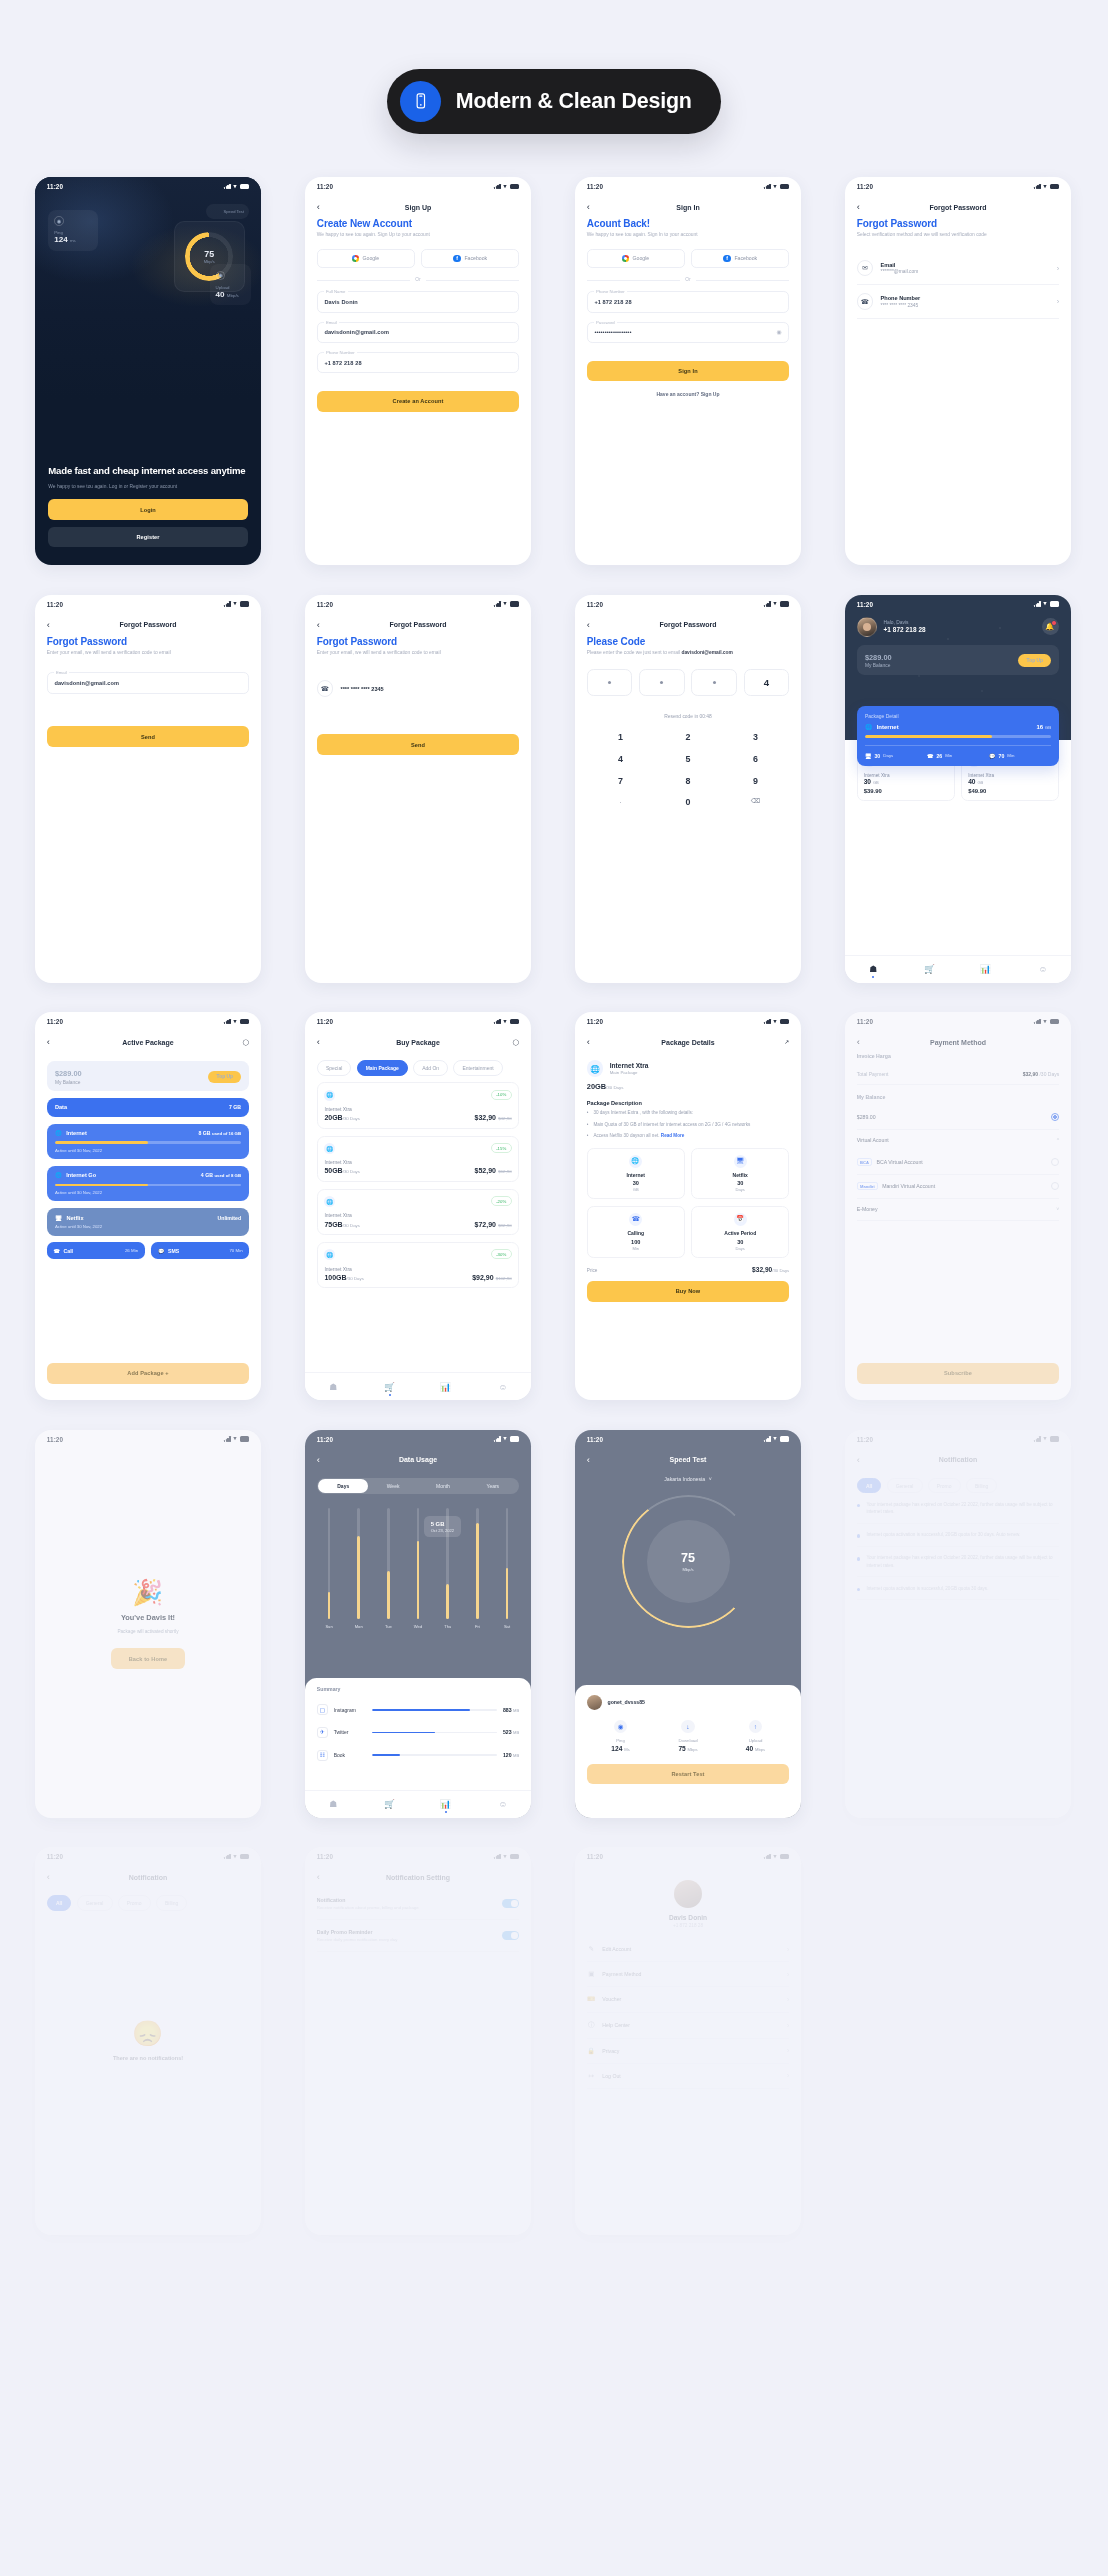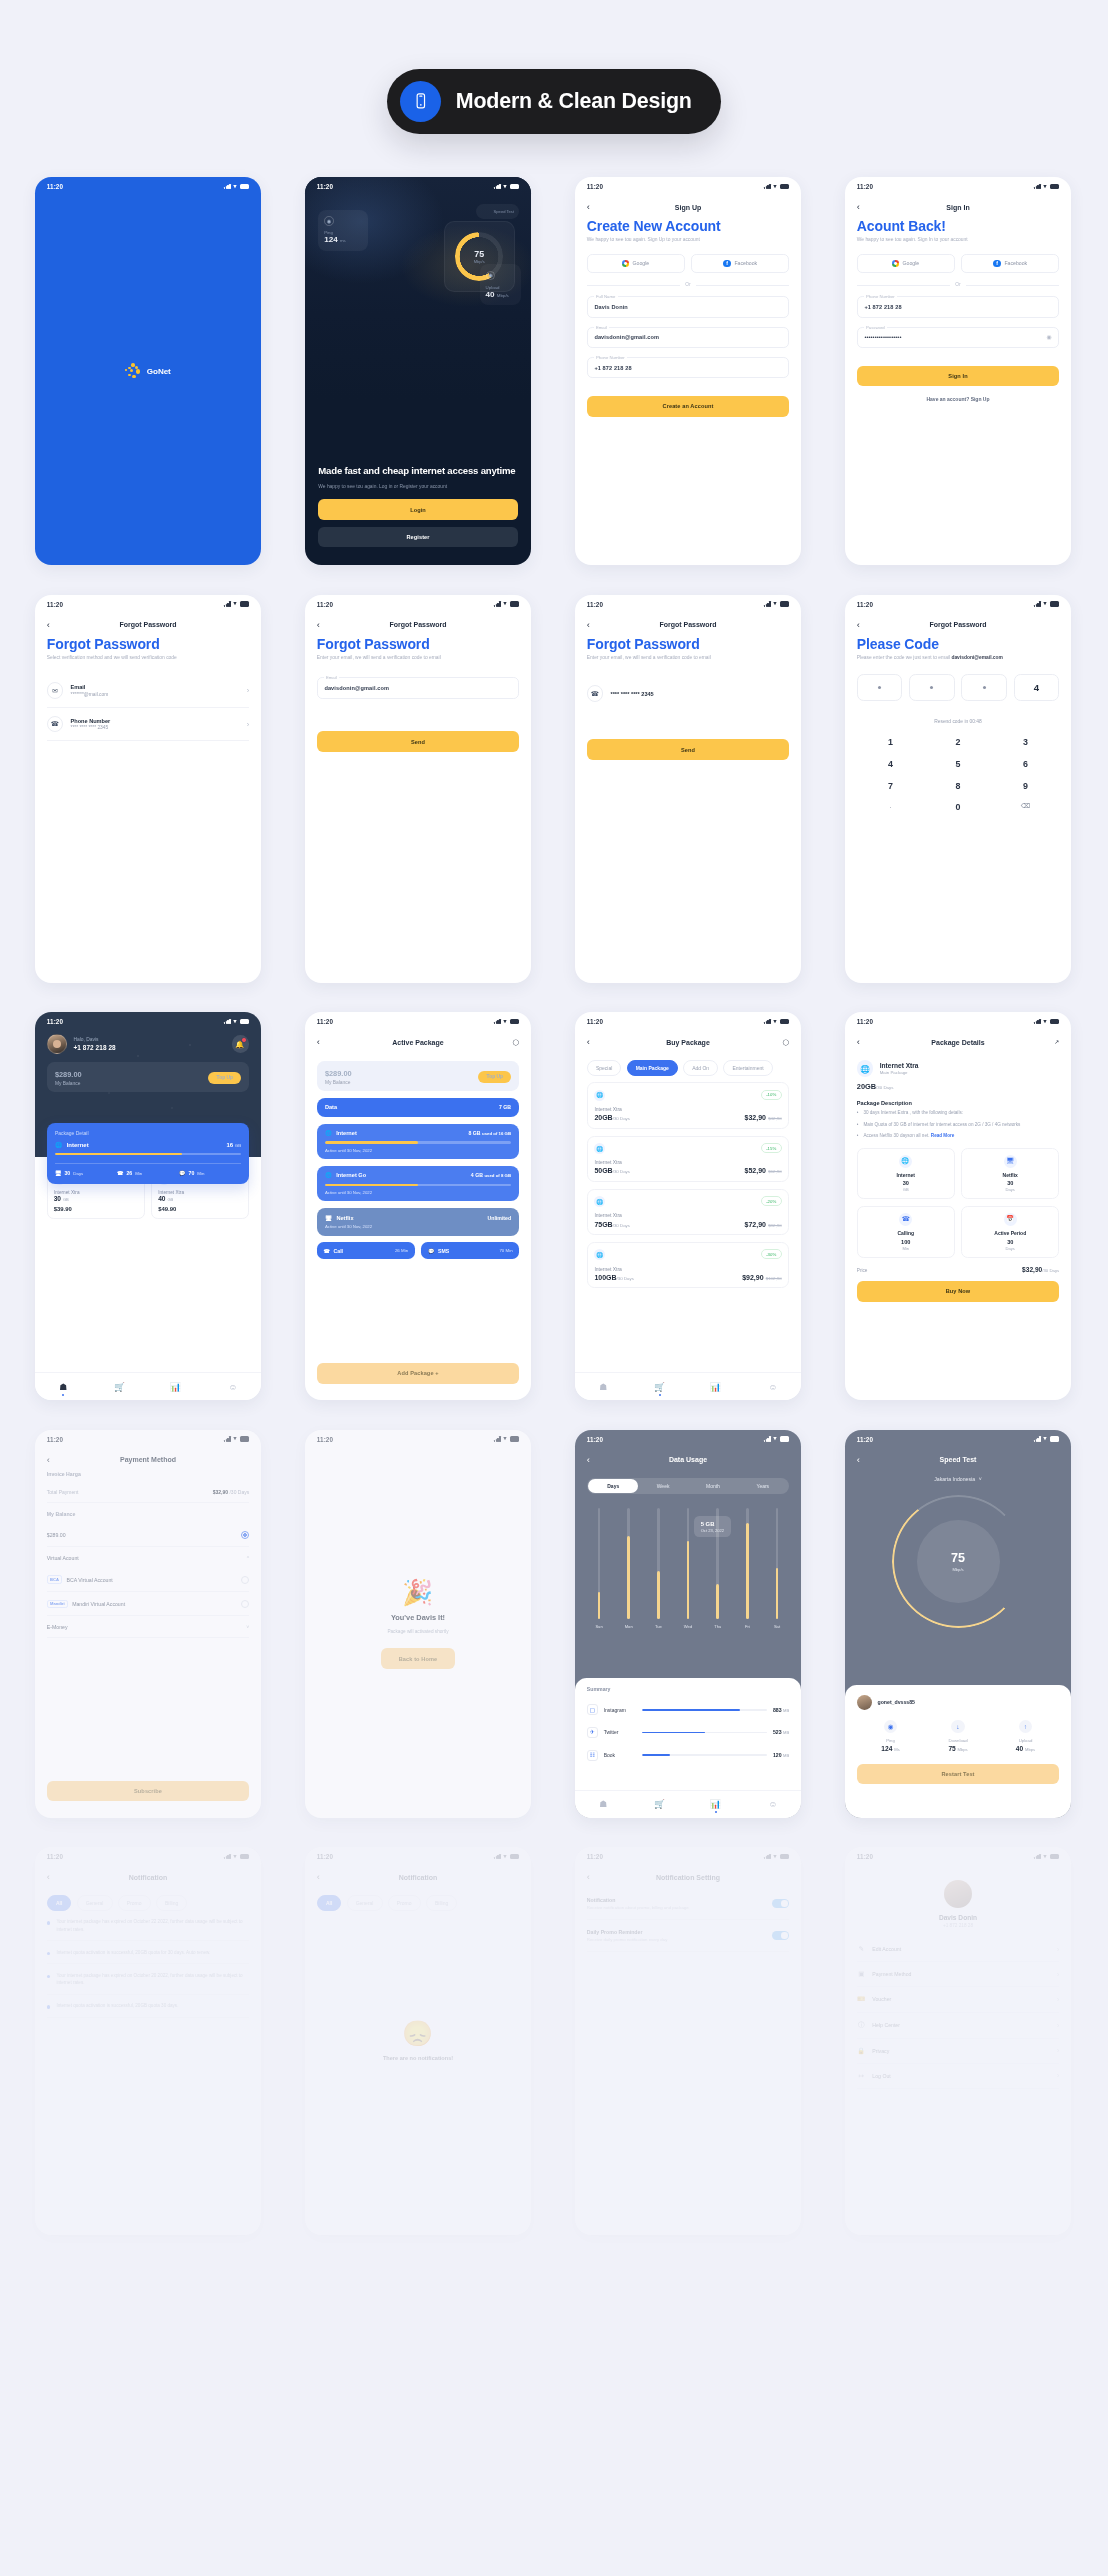--- a/index.html
+++ b/index.html
@@ -62,21 +62,21 @@
   .navbar {
     height:22px; display:flex; align-items:center; justify-content:center;
     position:relative; padding:0 11.8px;
   }
   .navbar .back { position:absolute; left:11.8px; font-size:9.6px; line-height:1; color:#2b3445; font-weight:300;}
   .navbar .nav-right { position:absolute; right:11.8px; display:flex; align-items:center;}
   .navbar .title { font-size:7px; font-weight:bold; color:#1f2a3c; }
 
   .pad { padding:0 11.8px; }
 
-  .h1 { font-size:14px; font-weight:bold; color:#2563eb; letter-spacing:-0.1px; margin-bottom:2.2px;}
+  .h1 { font-size:10px; font-weight:bold; color:#2563eb; letter-spacing:-0.1px; margin-bottom:2.2px;}
   .sub { font-size:4.9px; color:#a7adbd; line-height:1.5; }
 
   
   .socials { display:flex; gap:6.6px; margin-top:10.3px; }
   .soc {
     flex:1; height:19px; border:0.7px solid #eceef5; border-radius:5.2px;
     display:flex; align-items:center; justify-content:center; gap:3.7px;
     font-size:5.2px; color:#8d94a6;
   }
   .g-ic{width:6.6px;height:6.6px;border-radius:50%;
@@ -391,48 +391,20 @@
         <circle cx="12" cy="17.5" r="1.1" fill="#fff" stroke="none"></circle>
         <line x1="10.6" y1="5.6" x2="13.4" y2="5.6" stroke-linecap="round"></line>
       </svg>
     </span>
     <span class="badge-title">Modern &amp; Clean Design</span>
   </div>
 </div>
 
 <div class="grid">
 
-  <div class="phone splash">
-    <div class="statusbar">
-      <span>11:20</span>
-      <span class="sb-right">
-        <span class="bars">
-            <i></i>
-            <i></i>
-            <i></i>
-            <i></i>
-          </span>
-        <span class="wifi">▾</span>
-        <span class="batt"></span>
-      </span>
-    </div>
-    <div class="mid">
-      <span class="logo-dots">
-        <i style="width:3.7px;height:3.7px;left:5.9px;top:0"></i>
-        <i style="width:2.2px;height:2.2px;left:3px;top:3.7px"></i>
-        <i style="width:3px;height:3px;left:9.6px;top:3px"></i>
-        <i style="width:1.5px;height:1.5px;left:0px;top:6.6px"></i>
-        <i style="width:3px;height:3px;left:4.4px;top:6.6px"></i>
-        <i style="width:4.4px;height:4.4px;left:10.3px;top:6.6px"></i>
-        <i style="width:2.2px;height:2.2px;left:3px;top:11px"></i>
-        <i style="width:3.7px;height:3.7px;left:6.6px;top:11.8px"></i>
-      </span>
-      <span class="logo-word">GoNet</span>
-    </div>
-  </div>
 
   <div class="phone onboard">
     <div class="hero">
       <div class="spd-card">
         <div class="ic">◉</div>
         <div class="cap">Ping</div>
         <div class="big"><span>124</span>
           <small>ms</small></div>
       </div>
       <div class="spd-card2">

